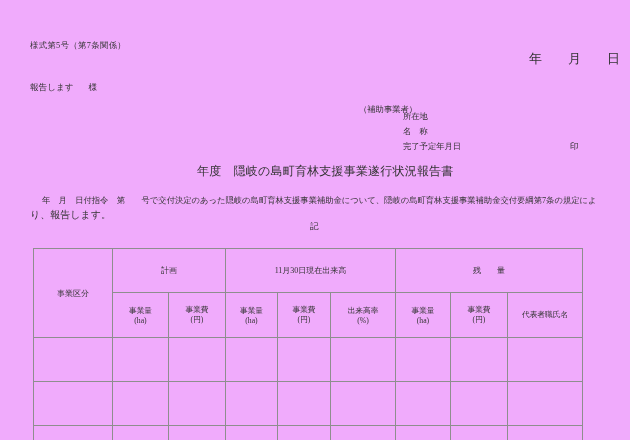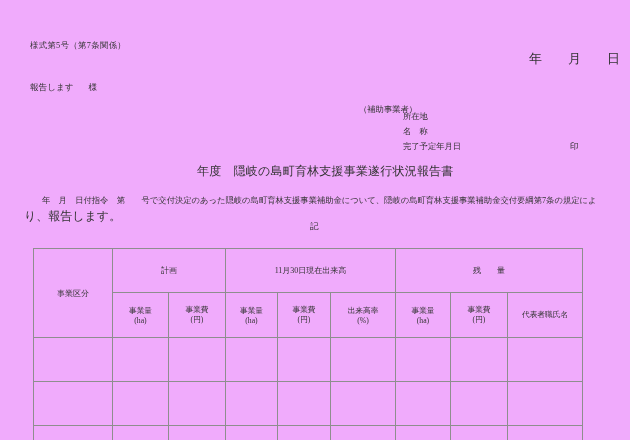--- a/index.html
+++ b/index.html
@@ -14,21 +14,21 @@
   .date-line     { left:529px; top:50px;  font-size:13px; }
   .addressee     { left:30px;  top:82px;  font-size:8.6px; }
   .addressee .honorific { margin-left:15px; }
   .op-heading    { left:359px; top:96px;  font-size:8.3px;margin-top:8px; }
   .op-address    { left:403px; top:111px; font-size:8.3px; }
   .op-name       { left:403px; top:126px; font-size:8.3px; }
   .op-rep        { left:403px; top:141px; font-size:8.3px; }
   .op-seal       { left:570px; top:141px; font-size:8.6px; }
   .doc-title     { left:197px; top:163px; font-size:12px; font-weight:normal; margin:0; letter-spacing:.2px; }
   .body-line1    { left:30px;  top:195px; font-size:8.3px; text-indent:12px; }
-  .body-line2    { left:24px;  top:208px; font-size:12px; }
+  .body-line2    { left:30px;  top:208px; font-size:10px; }
   .record-marker { left:310px; top:221px; font-size:8.6px; }
 
   table.report {
     position:absolute; left:33px; top:248px;
     border-collapse:collapse; table-layout:fixed;
   }
   table.report td {
     border:1px solid #8e8e8e;
     text-align:center; vertical-align:middle;
     padding:12px; font-size:7.7px; color:#333;

